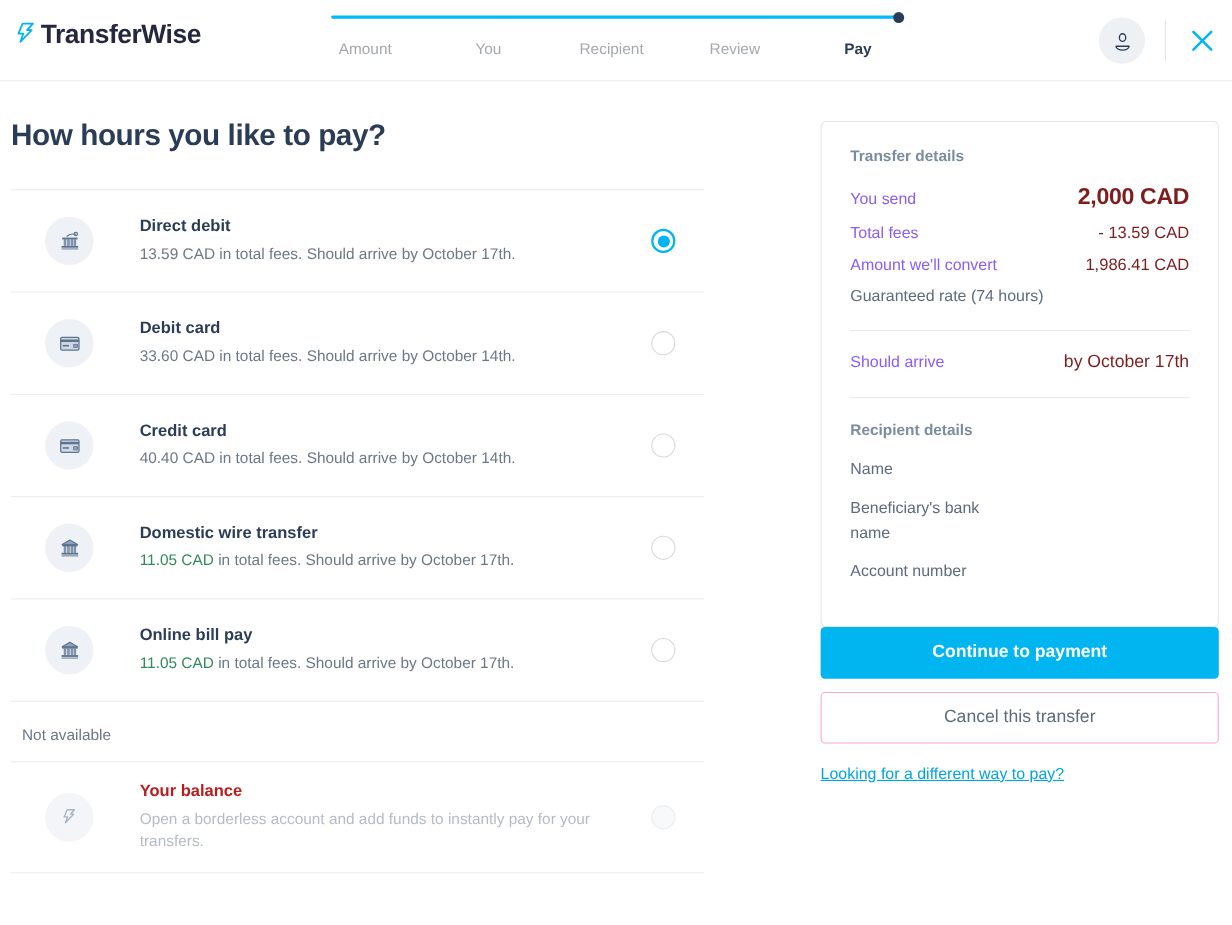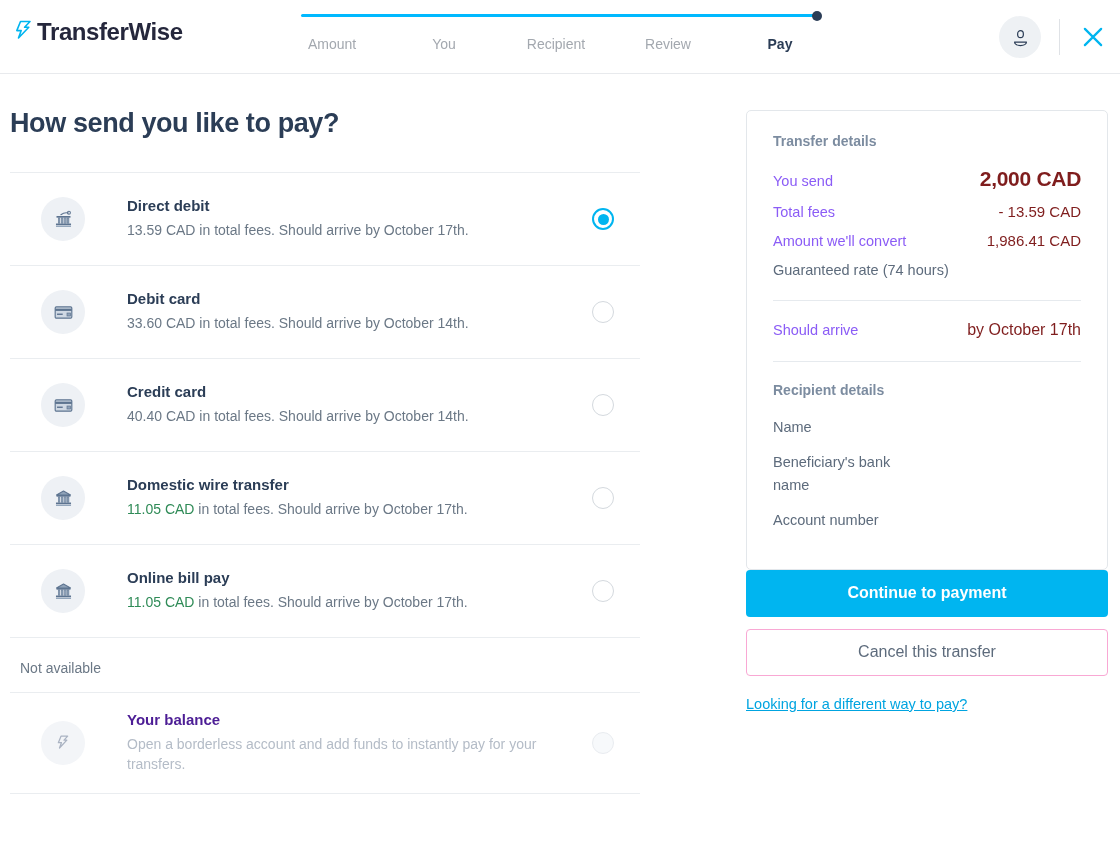--- a/index.html
+++ b/index.html
@@ -109,21 +109,21 @@
   }
   .method-body { flex: 1; padding-left: 42px; padding-right: 16px; }
   .method-title {
     font-size: 15px; font-weight: 700; color: #2b3d56;
     margin-bottom: 6px;
   }
   .method-sub {
     font-size: 14px; color: #6b7886; line-height: 1.45;
   }
   .fee-cheap { color: #2f8b57; }
-  .method-row.disabled .method-title { color: #4c1d95; font-weight: 700; }
+  .method-row.disabled .method-title { color: #b91c1c; font-weight: 700; }
   .method-row.disabled .method-sub { color: #b4bcc7; }
   .method-row.disabled .method-icon { background: #f3f5f8; }
 
   .radio {
     flex: 0 0 22px;
     width: 22px; height: 22px; border-radius: 50%;
     border: 1px solid #d4d9de;
     background: #fff;
     margin-right: 26px;
     display: flex; align-items: center; justify-content: center;
@@ -244,21 +244,21 @@
       <svg viewBox="0 0 24 24" width="26" height="26" aria-hidden="true">
         <path d="M4.5 4.5 L19.5 19.5 M19.5 4.5 L4.5 19.5" stroke="#00b5f0" stroke-width="2.1" stroke-linecap="round"></path>
       </svg>
     </div>
   </div>
 </div>
 
 <div class="page">
 
   <div class="left-col">
-    <h1 class="page-title">How send you like to pay?</h1>
+    <h1 class="page-title">How hours you like to pay?</h1>
 
     <div class="method-list" id="method-list">
         <div class="method-row">
           <div class="method-icon">
             <svg viewBox="0 0 24 24" width="21" height="21">
               <path d="M9 6.6 C12 4.2 15.4 4 17.6 4.6" fill="none" stroke="#5d7490" stroke-width="1.2" stroke-linecap="round"></path>
               <circle cx="18.2" cy="4.3" r="1.7" fill="none" stroke="#5d7490" stroke-width="1.2"></circle>
               <rect x="4" y="8" width="16" height="1.9" fill="#5d7490"></rect>
               <rect x="6" y="10.2" width="1.9" height="6" fill="#8fa2b8" stroke="#5d7490" stroke-width="0.6"></rect>
               <rect x="9.6" y="10.2" width="1.9" height="6" fill="#8fa2b8" stroke="#5d7490" stroke-width="0.6"></rect>

